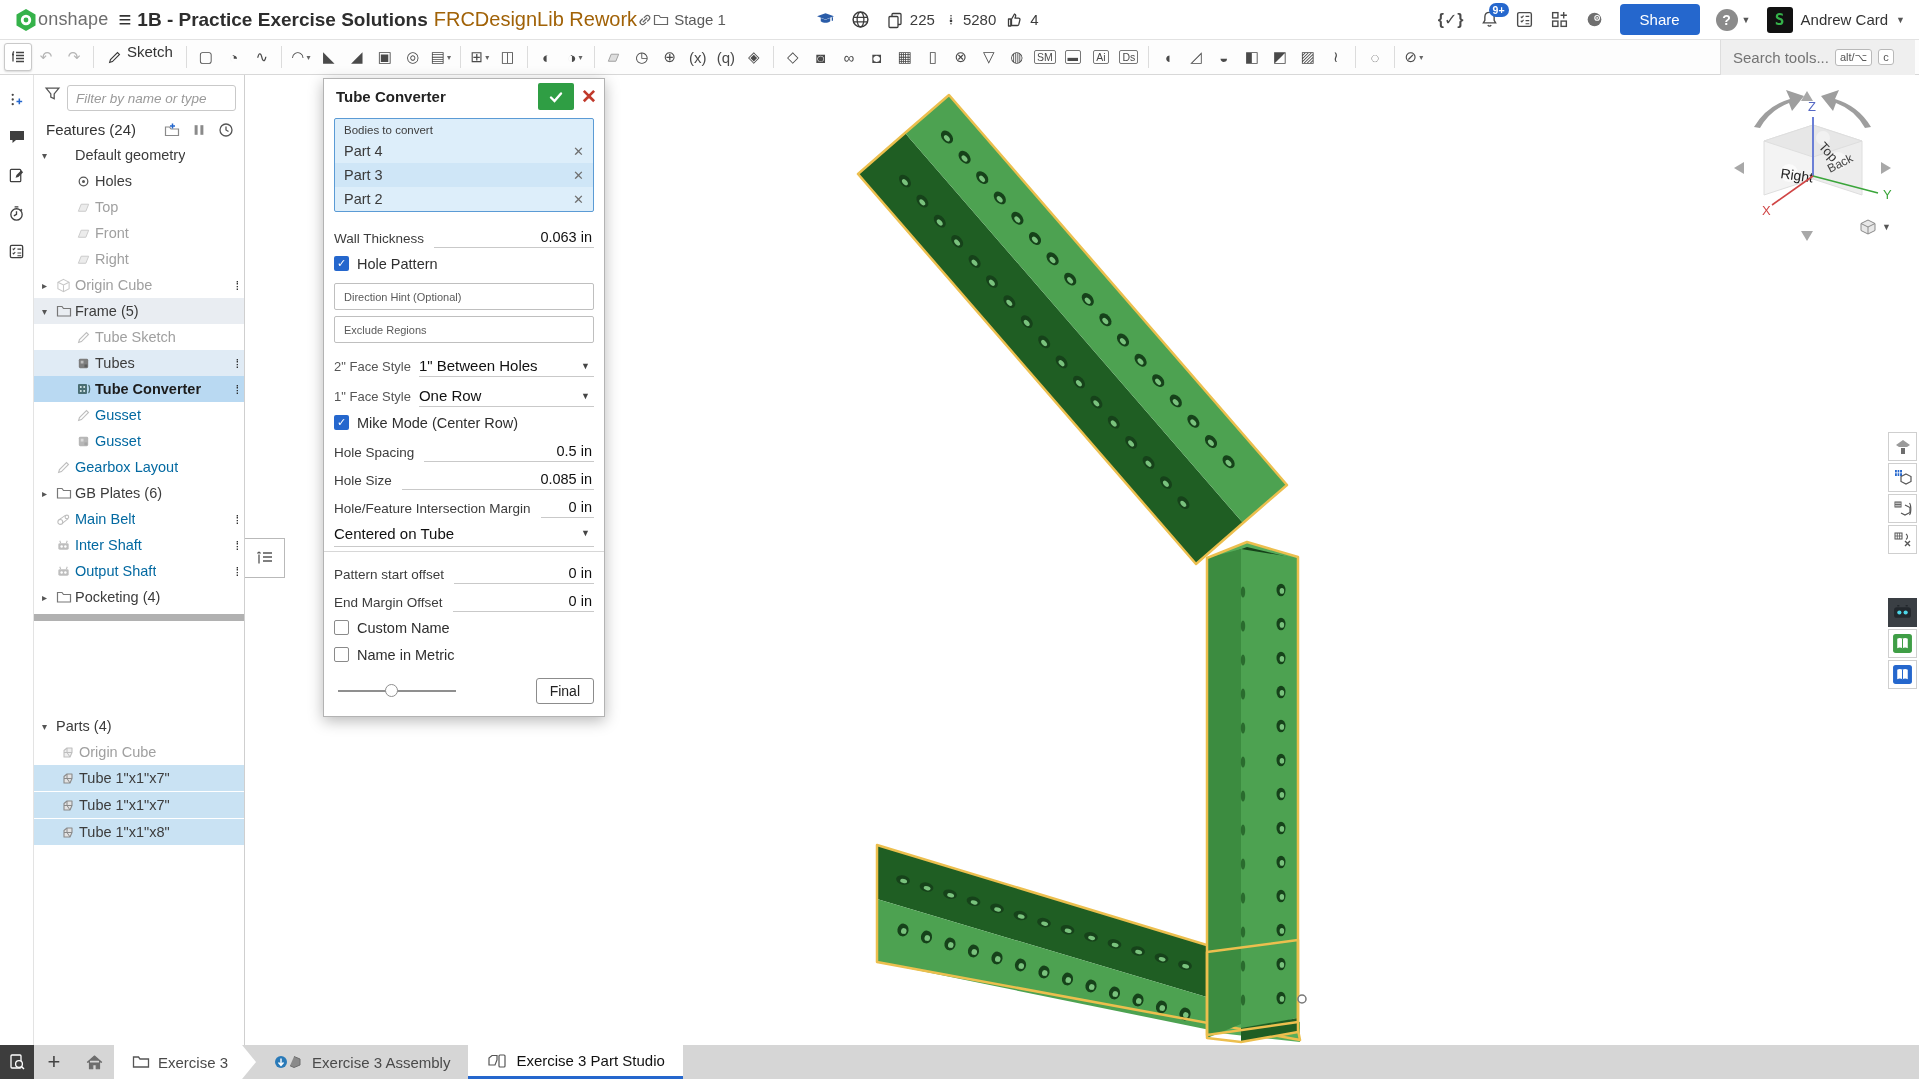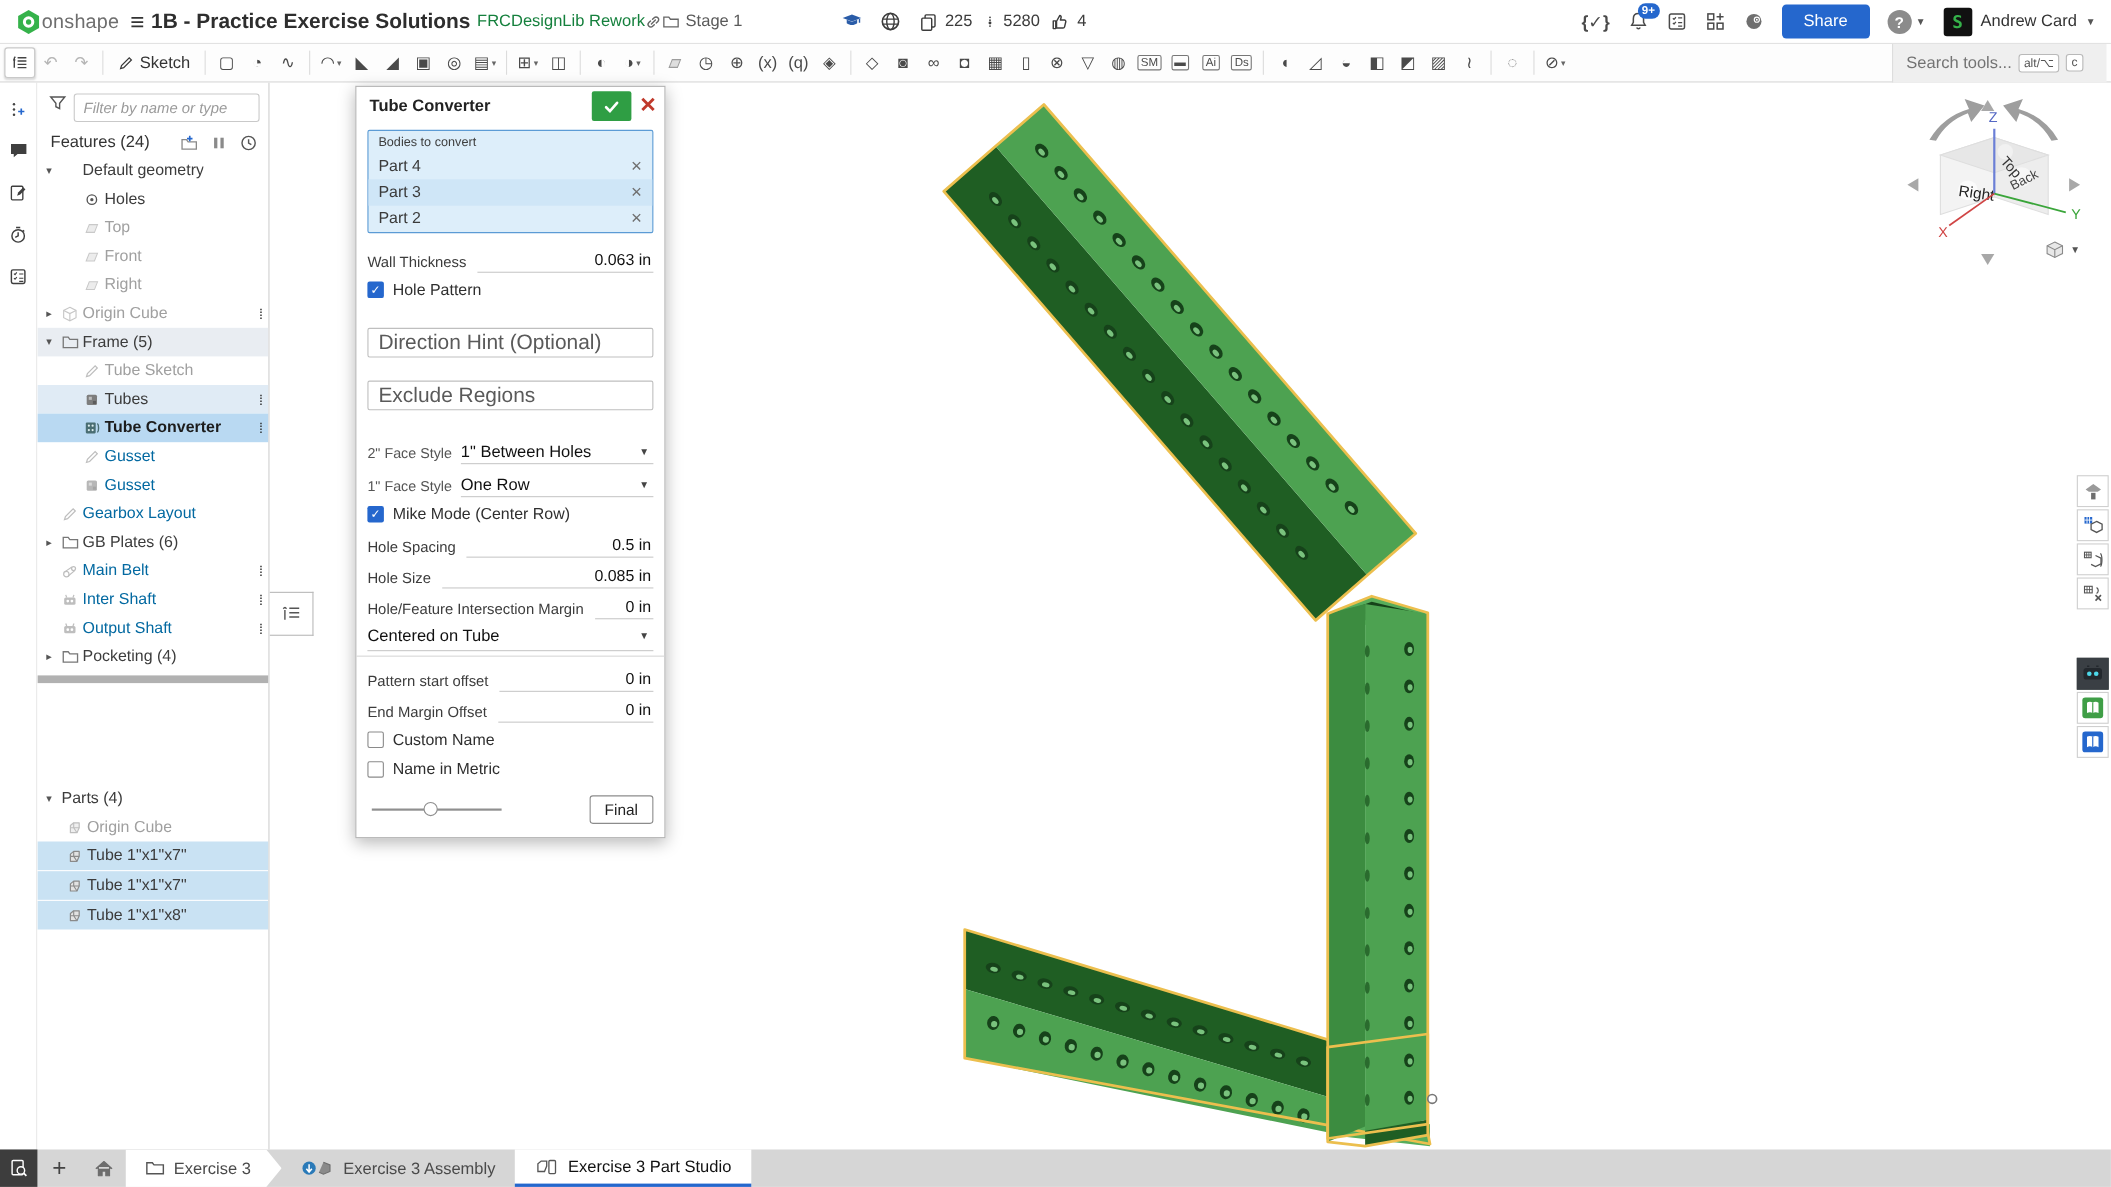--- a/index.html
+++ b/index.html
@@ -5,41 +5,41 @@
   *{box-sizing:border-box;margin:0;padding:0}
   html,body{width:1919px;height:1079px;overflow:hidden}
   body{font-family:"Liberation Sans","DejaVu Sans",sans-serif;background:#fff;position:relative;color:#3c3c3c}
   svg{display:block}
   
   #topbar{position:absolute;left:0;top:0;width:1919px;height:40px;background:#fff;border-bottom:1px solid #e2e2e2;display:flex;align-items:center;padding:0 14px;gap:0;z-index:50}
   .logo-mark{width:24px;height:24px}
   .logo-text{font-size:18px;color:#6e6e6e;letter-spacing:.2px;margin-right:10px}
   .hamburger{font-size:22px;color:#333;cursor:pointer;margin-right:6px}
   .doc-title{font-size:19px;font-weight:bold;color:#2e2e2e;white-space:nowrap}
-  .doc-subtitle{font-size:15px;color:#15803d;margin-left:6px;white-space:nowrap}
+  .doc-subtitle{font-size:20px;color:#a16207;margin-left:6px;white-space:nowrap}
   .tb-ic{color:#5a5a5a;display:flex;align-items:center;gap:5px;font-size:15px}
   .stat{display:flex;align-items:center;gap:6px;font-size:15px;color:#3c3c3c;margin-right:10px}
   #topbar-right{margin-left:auto;display:flex;align-items:center;gap:16px}
   .curly-check{font-size:16px;color:#4a4a4a;font-weight:bold}
   .bell-wrap{position:relative}
   .badge{position:absolute;top:-7px;right:-10px;background:#2567cd;color:#fff;font-size:10.5px;font-weight:bold;border-radius:7px;padding:1px 4px}
   .share-btn{background:#2567cd;color:#fff;border:none;border-radius:4px;font-size:15px;padding:7px 20px;cursor:pointer}
   .help-circle{width:22px;height:22px;border-radius:50%;background:#8b8b8b;color:#fff;font-size:14px;font-weight:bold;display:flex;align-items:center;justify-content:center}
   .caret{font-size:9px;color:#555}
   .avatar{width:26px;height:26px;background:#111;border-radius:3px;display:flex;align-items:center;justify-content:center;color:#35b24a;font-weight:bold;font-size:16px;font-family:"DejaVu Sans Mono",monospace}
   .user-name{font-size:15px;color:#333}
   
   #toolbar{position:absolute;left:0;top:40px;width:1919px;height:35px;background:#fdfdfd;border-bottom:1px solid #d8d8d8;display:flex;align-items:center;padding:0 4px;z-index:40}
   .tb-btn{min-width:28px;height:28px;display:flex;align-items:center;justify-content:center;font-size:15px;color:#4a4a4a;border-radius:3px;cursor:pointer;gap:1px;padding:0 2px}
   .tb-btn.active{background:#fff;border:1px solid #c9c9c9;box-shadow:0 1px 2px rgba(0,0,0,.15)}
   .tb-btn.disabled{color:#b5b5b5}
   .tb-btn.boxed span.g{border:1px solid #777;border-radius:2px;font-size:10.5px;padding:1px 2px;line-height:1}
   .tb-div{width:1px;height:22px;background:#dcdcdc;margin:0 5px}
   .tb-caret{font-size:8px;color:#666;margin-left:1px}
-  #sketch-btn{display:flex;align-items:center;gap:5px;font-size:15px;color:#333;padding:0 8px;height:28px;border-radius:3px;cursor:pointer}
+  #sketch-btn{display:flex;gap:5px;font-size:15px;color:#333;padding:0 8px;height:28px;border-radius:3px;cursor:pointer}
   #search-tools{margin-left:auto;background:#efefef;border-left:1px solid #ddd;height:35px;display:flex;align-items:center;gap:6px;padding:0 12px;min-width:195px}
   #search-tools .st-label{font-size:15px;color:#737373}
   .kbd{border:1px solid #b9b9b9;background:#fff;border-radius:3px;font-size:11px;color:#555;padding:1px 4px}
   
   #leftstrip{position:absolute;left:0;top:75px;width:34px;height:970px;background:#fff;border-right:1px solid #e3e3e3;display:flex;flex-direction:column;align-items:center;padding-top:12px;gap:14px;z-index:30}
   .ls-btn{width:24px;height:24px;display:flex;align-items:center;justify-content:center;cursor:pointer;color:#444}
   
   #features-panel{position:absolute;left:34px;top:75px;width:211px;height:970px;background:#fff;border-right:1px solid #cfcfcf;z-index:30;overflow:hidden}
   #filter-row{display:flex;align-items:flex-start;gap:6px;padding:10px 8px 6px 10px}
   #filter-input{flex:1;height:26px;border:1px solid #c9c9c9;border-radius:3px;font-style:italic;font-size:13.5px;color:#555;padding:0 8px;font-family:inherit;width:100%}
@@ -75,21 +75,21 @@
   .body-row{height:24px;display:flex;align-items:center;padding:0 9px;font-size:14.5px;color:#3a3a3a}
   .body-row:nth-of-type(odd){background:#cfe6f7}
   .row-x{margin-left:auto;color:#6f6f6f;font-size:13px;cursor:pointer}
   .field{display:flex;align-items:flex-end;height:26px;margin-bottom:2px}
   .field .lbl{font-size:13.5px;color:#3c3c3c;padding-bottom:2px;white-space:nowrap}
   .field .val{flex:1;margin-left:10px;border-bottom:1px solid #c9c9c9;text-align:right;font-size:14.5px;color:#101010;padding:0 2px 2px 0;cursor:text}
   .chk{display:flex;align-items:center;gap:8px;height:27px;font-size:14.5px;color:#2f2f2f;cursor:pointer}
   .cbox{width:15px;height:15px;border-radius:2px;display:flex;align-items:center;justify-content:center;flex:0 0 15px}
   .cbox.on{background:#2567cd;color:#fff;font-size:11px}
   .cbox.off{border:1px solid #8a8a8a;background:#fff}
-  .inp{height:27px;border:1px solid #bfbfbf;border-radius:2px;display:flex;align-items:center;padding:0 9px;font-size:19px;color:#5a5a5a;margin:21px 0;cursor:text}
+  .inp{height:27px;border:1px solid #bfbfbf;border-radius:2px;display:flex;align-items:center;padding:0 9px;font-size:11px;color:#5a5a5a;margin:6px 0;cursor:text}
   .sel-row{display:flex;align-items:flex-end;height:28px;margin-bottom:2px}
   .sel-row .lbl{font-size:13px;color:#555;padding-bottom:3px;white-space:nowrap}
   .sel{flex:1;margin-left:8px;border-bottom:1px solid #c9c9c9;display:flex;align-items:center;font-size:15px;color:#101010;padding-bottom:2px;cursor:pointer}
   .sel .scaret{margin-left:auto;font-size:9px;color:#444;padding-right:4px}
   .sel-full{border-bottom:1px solid #c9c9c9;display:flex;align-items:center;font-size:15px;color:#101010;height:27px;cursor:pointer;margin:2px 0 4px}
   .sel-full .scaret{margin-left:auto;font-size:9px;color:#444;padding-right:4px}
   .dlg-div{border-top:1px solid #d7d7d7;margin:4px -10px 6px}
   .dlg-foot{display:flex;align-items:center;margin-top:10px}
   .slider{position:relative;width:118px;height:2px;background:#8f8f8f;margin-left:4px}
   .knob{position:absolute;left:40%;top:-6px;width:13px;height:13px;border-radius:50%;background:#fff;border:1.5px solid #8f8f8f;cursor:grab}

